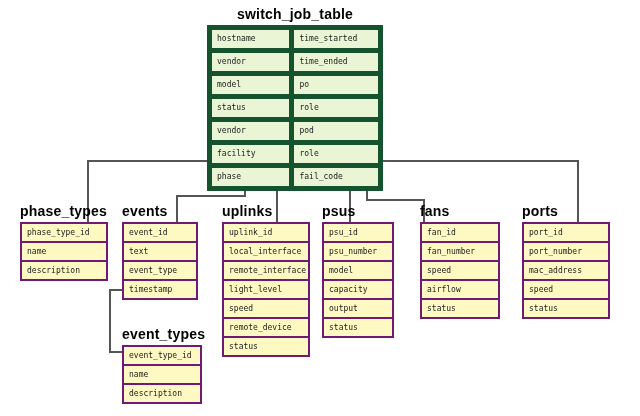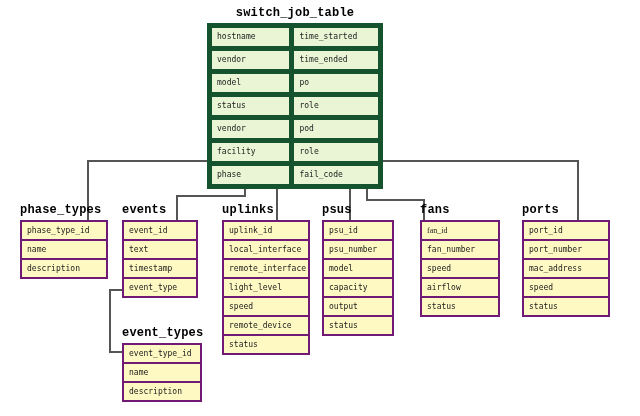--- a/index.html
+++ b/index.html
@@ -28,23 +28,23 @@
     height: 416px;
     z-index: 1;
   }
 
   
   .entity {
     position: absolute;
     z-index: 2;
   }
   .entity-title {
-    font-family: Liberation Mono, monospace;
+    font-family: Liberation Sans, sans-serif;
     font-weight: bold;
-    font-size: 12px;
+    font-size: 14px;
     color: #000000;
     letter-spacing: 0.2px;
     margin-bottom: 3px;
     white-space: nowrap;
   }
   .entity-title.centered {
     text-align: center;
   }
 
   .table-grid {
@@ -157,35 +157,35 @@
     <div class="entity-title">events</div>
     <table class="table-grid child-table">
       <tbody>
         <tr>
           <td style="width:76px;">event_id</td>
         </tr>
         <tr>
           <td>text</td>
         </tr>
         <tr>
+          <td>event_type</td>
+        </tr>
+        <tr>
           <td>timestamp</td>
-        </tr>
-        <tr>
-          <td>event_type</td>
         </tr>
       </tbody>
     </table>
   </div>
 
   <div class="entity" style="left:122px; top:326px; width:80px;">
     <div class="entity-title">event_types</div>
     <table class="table-grid child-table">
       <tbody>
         <tr>
-          <td style="width:80px;">event_type_id</td>
+          <td style="width:80px;border-radius:9px;">event_type_id</td>
         </tr>
         <tr>
           <td>name</td>
         </tr>
         <tr>
           <td>description</td>
         </tr>
       </tbody>
     </table>
   </div>
@@ -243,21 +243,21 @@
         </tr>
       </tbody>
     </table>
   </div>
 
   <div class="entity" style="left:420px; top:203px; width:80px;">
     <div class="entity-title">fans</div>
     <table class="table-grid child-table">
       <tbody>
         <tr>
-          <td style="width:80px;font-family:Liberation Serif, serif;">fan_id</td>
+          <td style="width:80px;">fan_id</td>
         </tr>
         <tr>
           <td>fan_number</td>
         </tr>
         <tr>
           <td>speed</td>
         </tr>
         <tr>
           <td>airflow</td>
         </tr>

